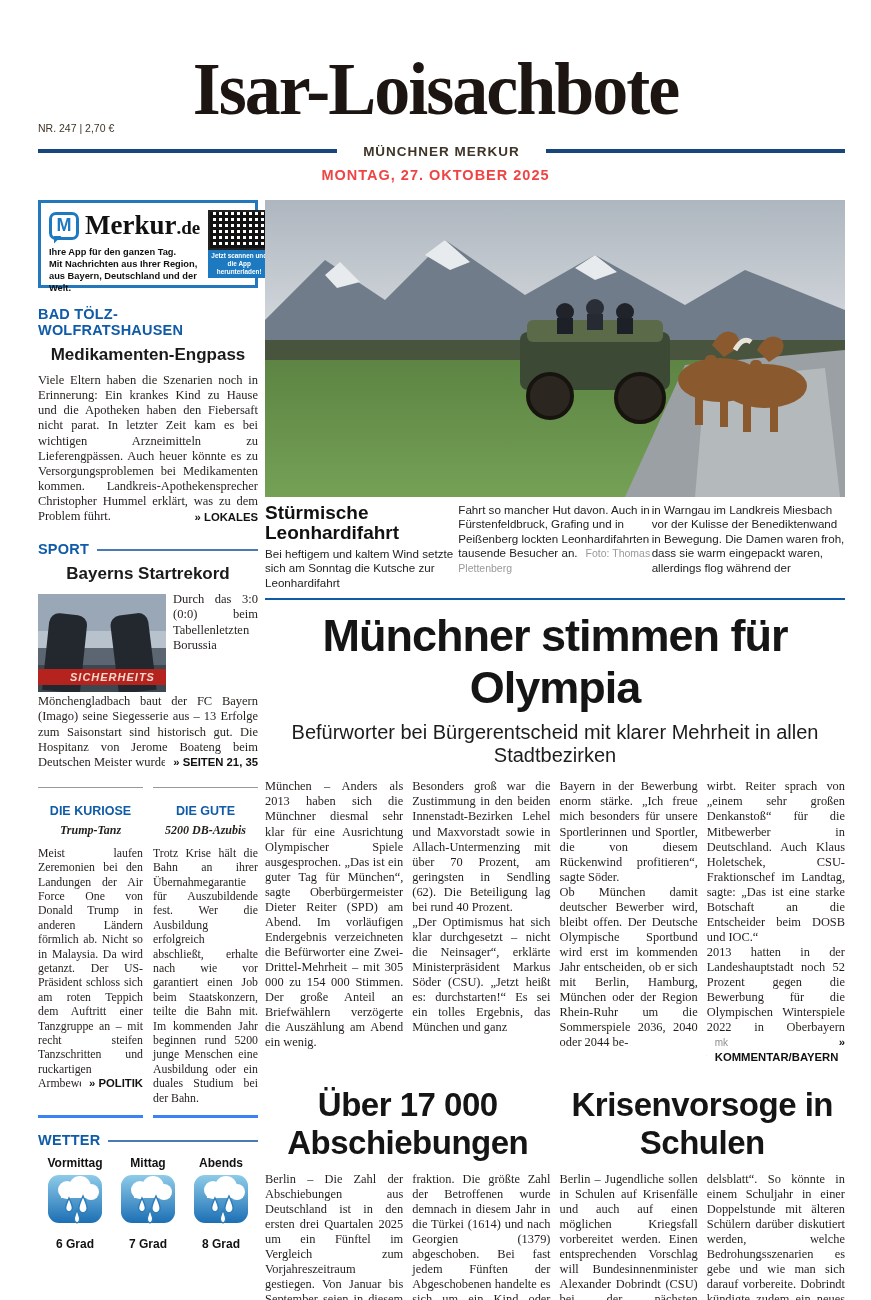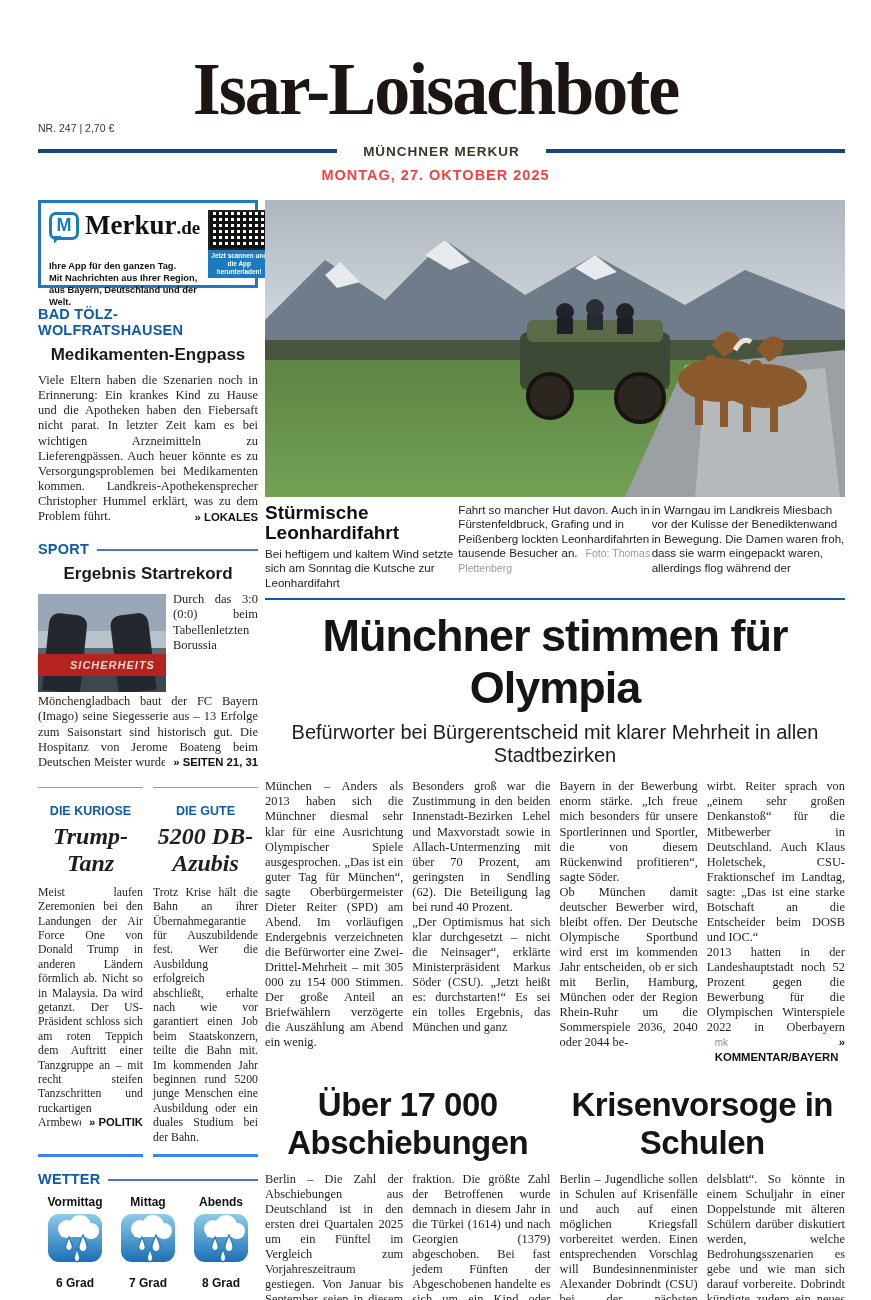--- a/index.html
+++ b/index.html
@@ -29,21 +29,21 @@
   .merkur-ad { border:3px solid #2277bd; padding:7px 8px; display:flex; gap:8px; height:88px; margin-bottom:18px; }
   .merkur-left { flex:1; }
   .merkur-logo-row { display:flex; align-items:center; gap:6px; }
   .merkur-m { width:30px; height:28px; border:3px solid #1d7ac0; border-radius:7px; position:relative;
               display:flex; align-items:center; justify-content:center;
               font-family:"Liberation Sans", sans-serif; font-weight:700; font-size:18px; color:#1d7ac0; }
   .merkur-m::after { content:""; position:absolute; left:2px; bottom:-7px; width:8px; height:8px;
                      background:#1d7ac0; clip-path:polygon(0 0, 100% 0, 0 100%); }
   .merkur-word { font-family:"Liberation Serif", serif; font-weight:700; font-size:27px; color:#111; }
   .merkur-word small { font-size:19px; font-weight:700; }
-  .merkur-lines { margin-top:19px; font-family:"Liberation Sans", sans-serif; font-weight:700;
+  .merkur-lines { margin-top:5px; font-family:"Liberation Sans", sans-serif; font-weight:700;
                   font-size:9.3px; line-height:1.3; color:#111; white-space:pre-line; }
   .qr-wrap { width:62px; flex:none; display:flex; flex-direction:column; }
   .qr { width:60px; height:45px; border:2px solid #222;
         background:
          repeating-linear-gradient(90deg,#111 0 3px,transparent 3px 6px),
          repeating-linear-gradient(0deg,#111 0 3px,#fff 3px 6px); }
   .qr-label { background:#1d7ac0; color:#fff; font-family:"Liberation Sans", sans-serif;
               font-weight:700; font-size:6.4px; text-align:center; line-height:1.25; padding:2px 1px; }
 
   .kicker { font-family:"Liberation Sans", sans-serif; font-weight:700; font-size:14.5px;
@@ -54,30 +54,30 @@
   .left-body { font-size:12.5px; line-height:1.21; text-align:justify; position:relative; }
   .ref { font-family:"Liberation Sans", sans-serif; font-weight:700; font-size:11.3px; color:#111; }
   .ref-abs { position:absolute; right:0; bottom:0; background:#fff; padding-left:8px; }
   .section { margin-bottom:17px; }
 
   .sport-photo { float:left; width:128px; height:98px; margin:2px 7px 2px 0; position:relative; overflow:hidden;
                  background:linear-gradient(180deg,#9aa7b6 0 38%,#b8c2cc 38% 55%,#5c6672 55% 72%,#3d4750 72% 100%); }
   .sport-photo .fig1,.sport-photo .fig2 { position:absolute; bottom:0; width:38px; height:78px; background:#23282e; border-radius:10px 10px 0 0; }
   .sport-photo .fig1 { left:8px; transform:rotate(6deg); }
   .sport-photo .fig2 { right:14px; transform:rotate(-7deg); }
-  .sport-photo .led { position:absolute; bottom:16px; left:0; right:0; height:22px; background:#b5231f;
+  .sport-photo .led { position:absolute; bottom:7px; left:0; right:0; height:16px; background:#b5231f;
                       color:#f3d9cd; font-family:"Liberation Sans", sans-serif; font-style:italic; font-weight:700;
                       font-size:11px; display:flex; align-items:center; padding-left:32px; letter-spacing:1px; }
 
   .duo { display:flex; gap:10px; margin-bottom:14px; }
   .duo-col { width:105px; border-top:1px solid #999; border-bottom:3px solid #3b82f6; padding:16px 0 10px; }
   .duo-kicker { font-family:"Liberation Sans", sans-serif; font-weight:700; font-size:12.5px;
                 color:#0f5ba8; text-align:center; }
   .duo-head { font-family:"Liberation Serif", serif; font-style:italic; font-weight:700;
-              font-size:24px; text-align:center; margin:5px 0 8px; }
+              font-size:12px; text-align:center; margin:5px 0 8px; }
   .duo-body { font-size:11.8px; line-height:1.22; text-align:justify; position:relative; }
 
   .wetter-row { display:flex; justify-content:space-between; padding:8px 6px 0; }
   .wetter-item { width:62px; text-align:center; font-family:"Liberation Sans", sans-serif; }
   .wetter-label { font-weight:700; font-size:12px; margin-bottom:4px; color:#111; }
   .wetter-temp { font-weight:700; font-size:12px; margin-top:5px; color:#111; }
 
   
   .main-photo { width:580px; height:297px; position:relative; overflow:hidden; }
   .caption-row { display:flex; margin-top:6px; font-family:"Liberation Sans", sans-serif; }
@@ -137,29 +137,29 @@
       </div>
 
       <div class="section">
         <div class="kicker">BAD TÖLZ-WOLFRATSHAUSEN</div>
         <div class="left-head">Medikamenten-Engpass</div>
         <p class="left-body"><span>Viele Eltern haben die Szenarien noch in Erinnerung: Ein krankes Kind zu Hause und die Apotheken haben den Fiebersaft nicht parat. In letzter Zeit kam es bei wichtigen Arzneimitteln zu Lieferengpässen. Auch heuer könnte es zu Versorgungsproblemen bei Medikamenten kommen. Landkreis-Apothekensprecher Christopher Hummel erklärt, was zu dem Problem führt.</span><span class="ref ref-abs">» LOKALES</span></p>
       </div>
 
       <div class="section">
         <div class="kicker">SPORT</div>
-        <div class="left-head">Ergebnis Startrekord</div>
+        <div class="left-head">Bayerns Startrekord</div>
         <p class="left-body">
           <span class="sport-photo" style="display:block;">
             <span class="fig1"></span>
             <span class="fig2"></span>
             <span class="led">SICHERHEITS</span>
           </span>
           <span>Durch das 3:0 (0:0) beim Tabellenletzten Borussia Mönchengladbach baut der FC Bayern (Imago) seine Siegesserie aus – 13 Erfolge zum Saisonstart sind historisch gut. Die Hospitanz von Jerome Boateng beim Deutschen Meister wurde indes abgeblasen.</span>
-          <span class="ref ref-abs">» SEITEN 21, 31</span>
+          <span class="ref ref-abs">» SEITEN 21, 35</span>
         </p>
       </div>
 
       <div class="duo">
         <div class="duo-col">
           <div class="duo-kicker">DIE KURIOSE</div>
           <div class="duo-head">Trump-Tanz</div>
           <p class="duo-body"><span>Meist laufen Zeremonien bei den Landungen der Air Force One von Donald Trump in anderen Ländern förmlich ab. Nicht so in Malaysia. Da wird getanzt. Der US-Präsident schloss sich am roten Teppich dem Auftritt einer Tanzgruppe an – mit recht steifen Tanzschritten und ruckartigen Armbewegungen.</span><span class="ref ref-abs">» POLITIK</span></p>
         </div>
         <div class="duo-col">

